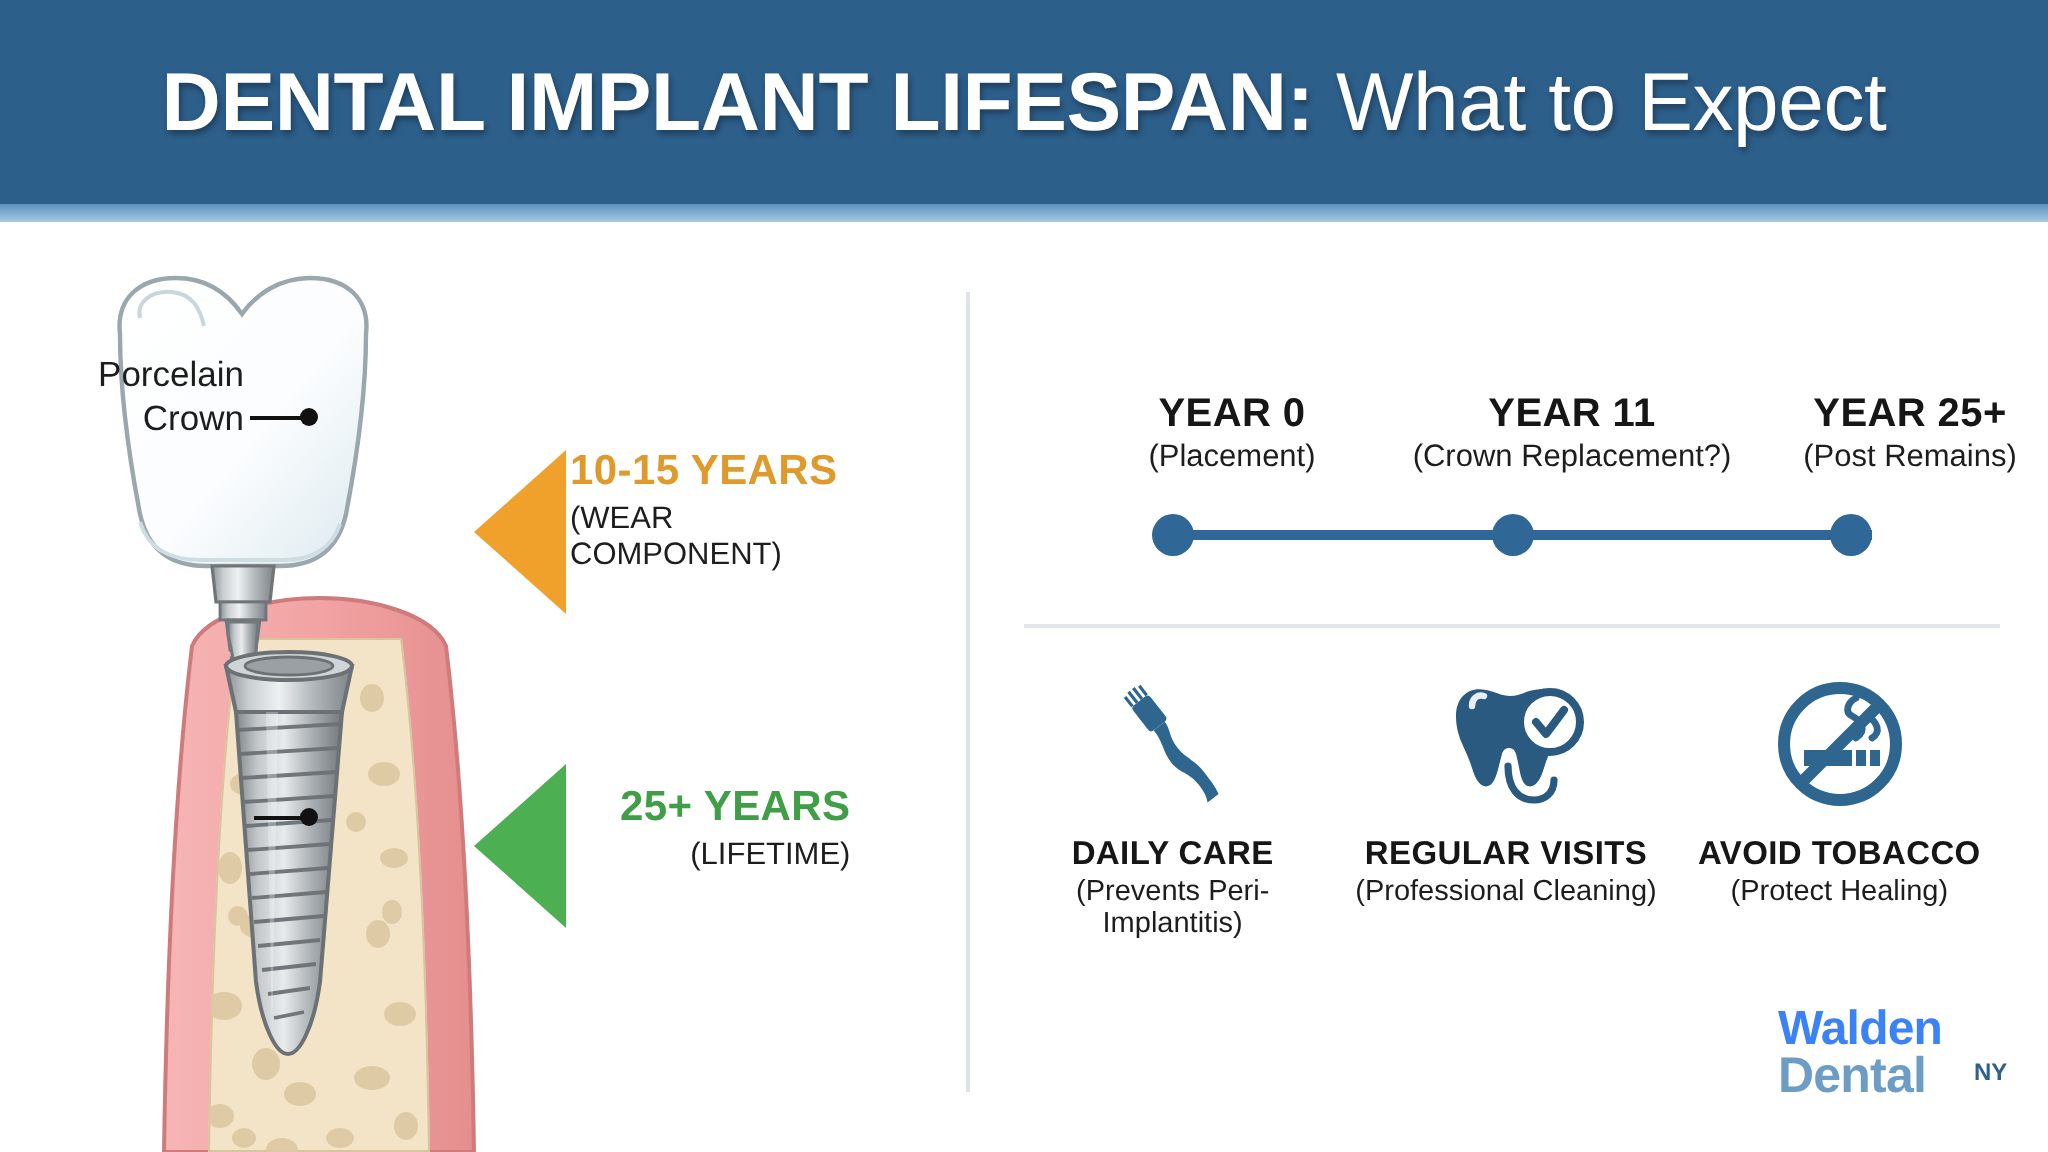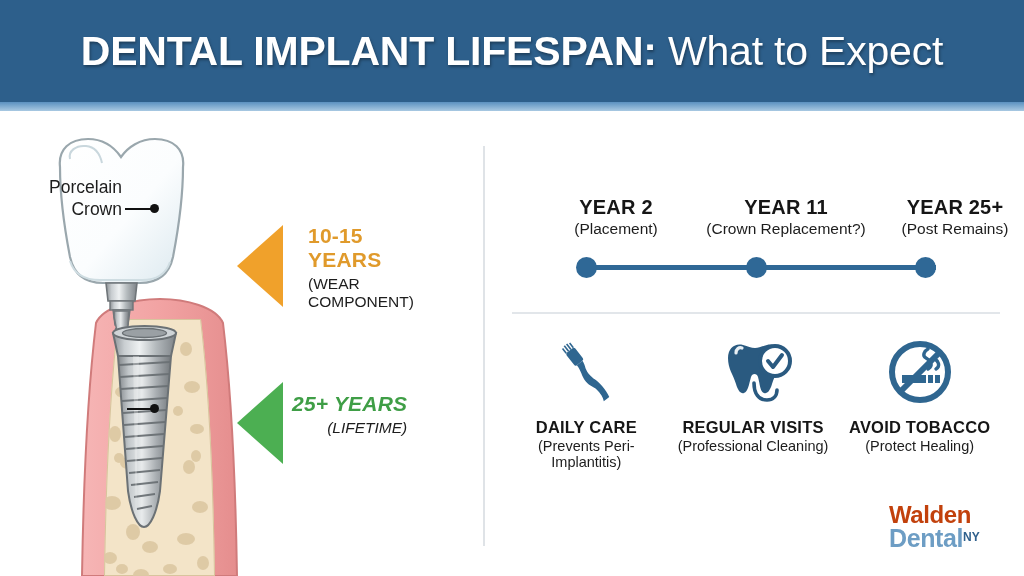--- a/index.html
+++ b/index.html
@@ -48,23 +48,23 @@
   #tl-track{position:absolute;left:94px;top:154px;width:359px;height:5px;background:#2f6896;}
   .tl-dot{position:absolute;top:146px;width:21px;height:21px;border-radius:50%;background:#2f6896;}
 
   #care{position:absolute;left:20px;top:222px;width:500px;display:flex;justify-content:center;}
   .care-item{flex:1;text-align:center;}
   .care-icon{height:78px;display:flex;align-items:center;justify-content:center;}
   .care-title{font-size:16.5px;font-weight:bold;color:#161616;letter-spacing:0.2px;margin-top:7px;}
   .care-sub{font-size:14.5px;color:#1d1d1d;margin-top:1px;}
 
   #logo{position:absolute;left:889px;top:503px;width:120px;text-align:left;line-height:0.96;}
-  #logo .l1{font-size:24px;font-weight:bold;color:#c2410c;letter-spacing:-0.4px;}
+  #logo .l1{font-size:24px;font-weight:bold;color:#3b82f6;letter-spacing:-0.4px;}
   #logo .l2{font-size:25px;font-weight:bold;color:#6d9dc4;letter-spacing:-0.4px;}
-  #logo .ny{font-size:12px;font-weight:bold;color:#30618d;vertical-align:super;}
+  #logo .ny{font-size:12px;font-weight:bold;color:#30618d;vertical-align:super;padding-left:24px;}
 </style>
 </head>
 <body>
 
 <div id="page">
 
   <div id="header">
     <div id="title">
       <span class="bold">DENTAL IMPLANT LIFESPAN:</span>
       <span class="light">What to Expect</span>
@@ -189,38 +189,38 @@
       <div>Porcelain</div>
       <div>Crown</div>
     </div>
     <div class="lead-line" style="left:125px;top:97px;width:30px;"></div>
     <div class="lead-dot" style="left:150px;top:93px;"></div>
 
     <div class="lead-line" style="left:127px;top:297px;width:28px;"></div>
     <div class="lead-dot" style="left:150px;top:293px;"></div>
 
     <div class="arrow orange" style="left:237px;top:114px;"></div>
-    <div class="yrs orange" style="left:308px;top:113px;">
+    <div class="yrs orange" style="left:285px;top:113px;">
       <div class="big">10-15 YEARS</div>
       <div class="sub">(WEAR COMPONENT)</div>
     </div>
 
     <div class="arrow green" style="left:237px;top:271px;"></div>
-    <div class="yrs green" style="left:292px;top:281px;font-style:italic;">
+    <div class="yrs green" style="left:310px;top:281px;">
       <div class="big">25+ YEARS</div>
       <div class="sub" style="text-align:right;">(LIFETIME)</div>
     </div>
 
   </div>
 
   <div id="right">
 
     <div id="timeline">
       <div class="tl-item" style="left:9px;top:0;">
-        <div class="ttl">YEAR 2</div>
+        <div class="ttl">YEAR 0</div>
         <div class="sub">(Placement)</div>
       </div>
       <div class="tl-item" style="left:179px;top:0;">
         <div class="ttl">YEAR 11</div>
         <div class="sub">(Crown Replacement?)</div>
       </div>
       <div class="tl-item" style="left:348px;top:0;">
         <div class="ttl">YEAR 25+</div>
         <div class="sub">(Post Remains)</div>
       </div>

